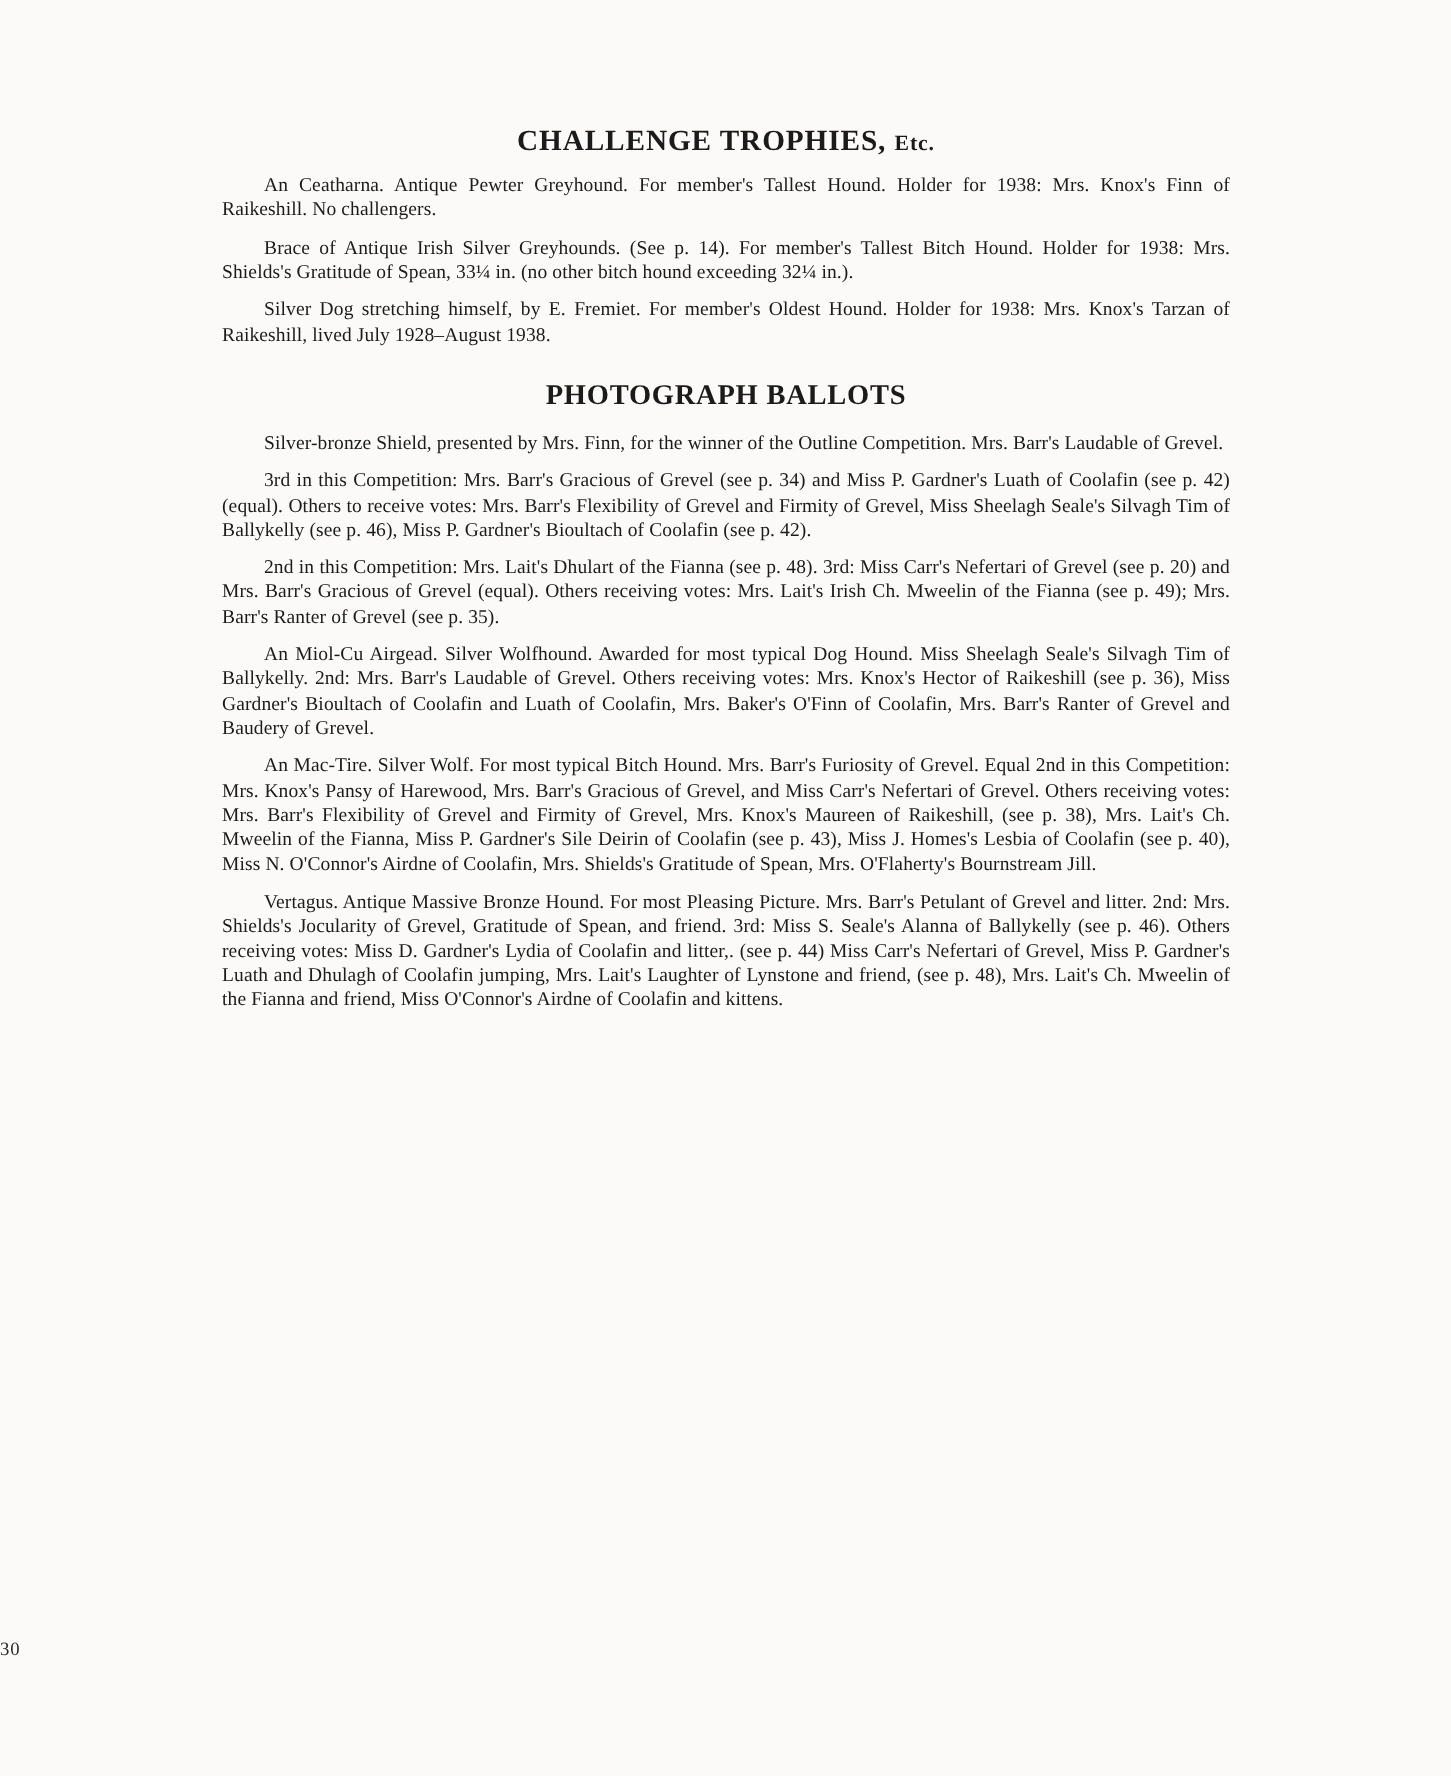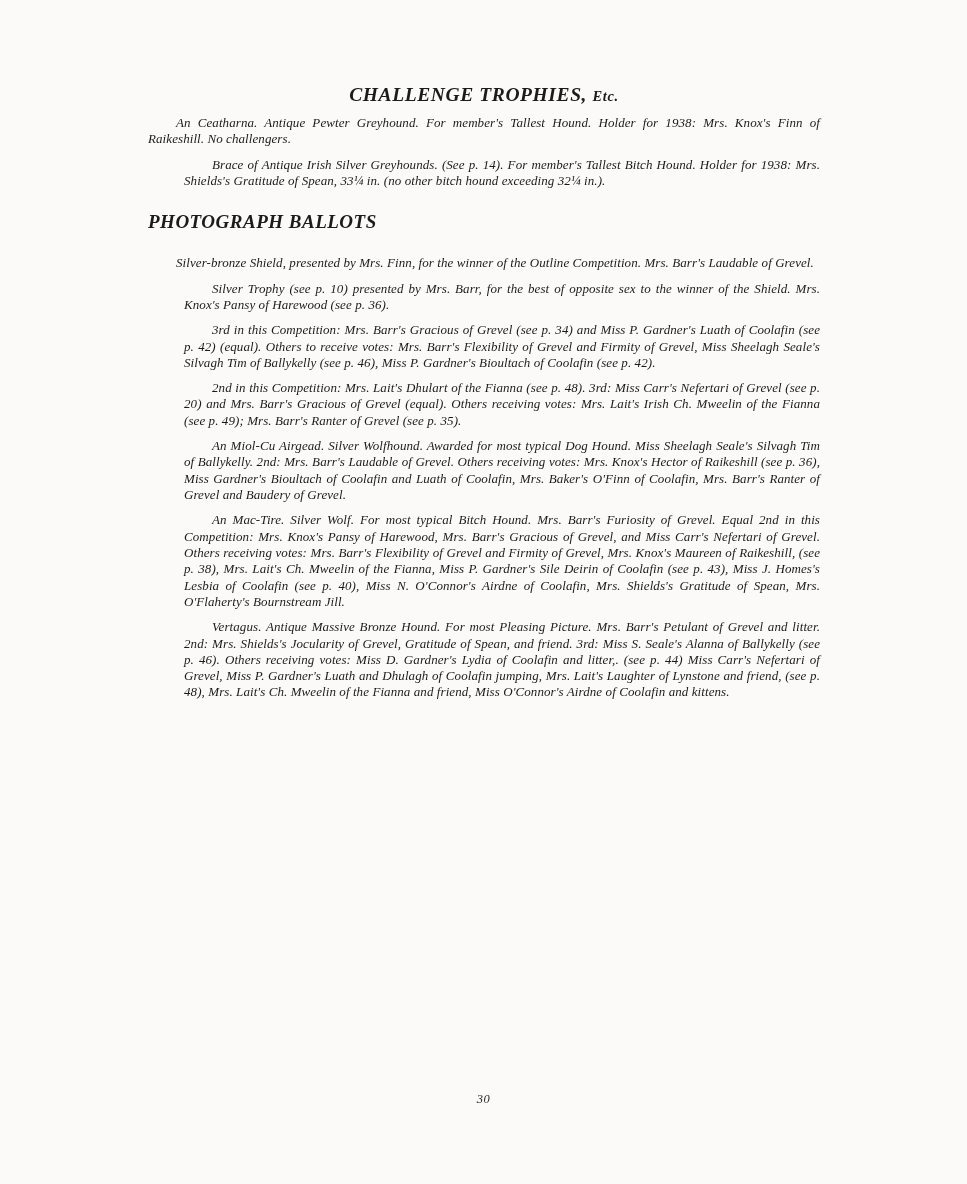--- a/index.html
+++ b/index.html
@@ -14,87 +14,85 @@
     color: #1b1b1b;
     position: relative;
     overflow: hidden;
   }
   .page {
     position: absolute;
     left: 0; top: 0;
     width: 967px;
     height: 1184px;
     background: #fbfaf8;
-    font-style: italic;
   }
   .content {
     position: absolute;
     left: 148px;
     top: 84px;
     width: 672px;
   }
   .doc-title {
     text-align: center;
     font-size: 19.5px;
     letter-spacing: 0.6px;
     margin: 0 0 9px 0;
     font-variant: normal;
   }
   .doc-title .small-caps {
     font-size: 14.5px;
   }
   .section-head {
+    text-align: center;
     font-size: 19px;
     letter-spacing: 0.5px;
-    margin: 22px 0 22px 0;
+    margin: 22px 0 12px 0;
   }
   p.para {
     margin: 0 0 0 0;
     font-size: 13px;
     line-height: 1.255;
     text-align: justify;
     text-justify: inter-word;
     letter-spacing: 0.08px;
   }
   p.indent {
     text-indent: 28px;
   }
   p.space-before {
     margin-top: 9px;
-    margin-left: 36px;
   }
   .page-number {
     position: absolute;
     left: 0;
     top: 1092px;
     width: 967px;
-    text-align: center;
     font-size: 12.5px;
     letter-spacing: 0.5px;
     color: #2a2a2a;
   }
 </style>
 </head>
 <body>
 
 <div class="page">
   <div class="content">
 
     <h1 class="doc-title">
       <span>CHALLENGE TROPHIES,</span>
       <span class="small-caps">Etc.</span>
     </h1>
 
     <p class="para indent">An Ceatharna.   Antique Pewter Greyhound.   For member's Tallest Hound. Holder for 1938: Mrs. Knox's Finn of Raikeshill.   No challengers.</p>
     <p class="para indent space-before">Brace of Antique Irish Silver Greyhounds.   (See p. 14).   For member's Tallest Bitch Hound.   Holder for 1938: Mrs. Shields's Gratitude of Spean, 33¼ in. (no other bitch hound exceeding 32¼ in.).</p>
+    <p class="para indent space-before">Silver Dog stretching himself, by E. Fremiet.   For member's Oldest Hound. Holder for 1938: Mrs. Knox's Tarzan of Raikeshill, lived July 1928–August 1938.</p>
 
     <h2 class="section-head">PHOTOGRAPH BALLOTS</h2>
 
     <p class="para indent">Silver-bronze Shield, presented by Mrs. Finn, for the winner of the Outline Competition.   Mrs. Barr's Laudable of Grevel.</p>
-    <p class="para indent space-before">Silver Trophy (see p. 10) presented by Mrs. Barr, for the best of opposite sex to the winner of the Shield.   Mrs. Knox's Pansy of Harewood (see p. 36).</p>
     <p class="para indent space-before">3rd in this Competition: Mrs. Barr's Gracious of Grevel (see p. 34) and Miss P. Gardner's Luath of Coolafin (see p. 42) (equal).   Others to receive votes: Mrs. Barr's Flexibility of Grevel and Firmity of Grevel, Miss Sheelagh Seale's Silvagh Tim of Ballykelly (see p. 46), Miss P. Gardner's Bioultach of Coolafin (see p. 42).</p>
     <p class="para indent space-before">2nd in this Competition: Mrs. Lait's Dhulart of the Fianna (see p. 48).   3rd: Miss Carr's Nefertari of Grevel (see p. 20) and Mrs. Barr's Gracious of Grevel (equal).   Others receiving votes: Mrs. Lait's Irish Ch. Mweelin of the Fianna (see p. 49); Mrs. Barr's Ranter of Grevel (see p. 35).</p>
     <p class="para indent space-before">An Miol-Cu Airgead.   Silver Wolfhound.   Awarded for most typical Dog Hound. Miss Sheelagh Seale's Silvagh Tim of Ballykelly.   2nd: Mrs. Barr's Laudable of Grevel. Others receiving votes: Mrs. Knox's Hector of Raikeshill (see p. 36), Miss Gardner's Bioultach of Coolafin and Luath of Coolafin, Mrs. Baker's O'Finn of Coolafin, Mrs. Barr's Ranter of Grevel and Baudery of Grevel.</p>
     <p class="para indent space-before">An Mac-Tire.   Silver Wolf.   For most typical Bitch Hound.   Mrs. Barr's Furiosity of Grevel.   Equal 2nd in this Competition: Mrs. Knox's Pansy of Harewood, Mrs. Barr's Gracious of Grevel, and Miss Carr's Nefertari of Grevel.   Others receiving votes: Mrs. Barr's Flexibility of Grevel and Firmity of Grevel, Mrs. Knox's Maureen of Raikeshill, (see p. 38), Mrs. Lait's Ch. Mweelin of the Fianna, Miss P. Gardner's Sile Deirin of Coolafin (see p. 43), Miss J. Homes's Lesbia of Coolafin (see p. 40), Miss N. O'Connor's Airdne of Coolafin, Mrs. Shields's Gratitude of Spean, Mrs. O'Flaherty's Bournstream Jill.</p>
     <p class="para indent space-before">Vertagus.   Antique Massive Bronze Hound.   For most Pleasing Picture.   Mrs. Barr's Petulant of Grevel and litter.   2nd: Mrs. Shields's Jocularity of Grevel, Gratitude of Spean, and friend.   3rd: Miss S. Seale's Alanna of Ballykelly (see p. 46).   Others receiving votes: Miss D. Gardner's Lydia of Coolafin and litter,. (see p. 44) Miss Carr's Nefertari of Grevel, Miss P. Gardner's Luath and Dhulagh of Coolafin jumping, Mrs. Lait's Laughter of Lynstone and friend, (see p. 48), Mrs. Lait's Ch. Mweelin of the Fianna and friend, Miss O'Connor's Airdne of Coolafin and kittens.</p>
 
   </div>
 
   <div class="page-number">30</div>
 </div>

